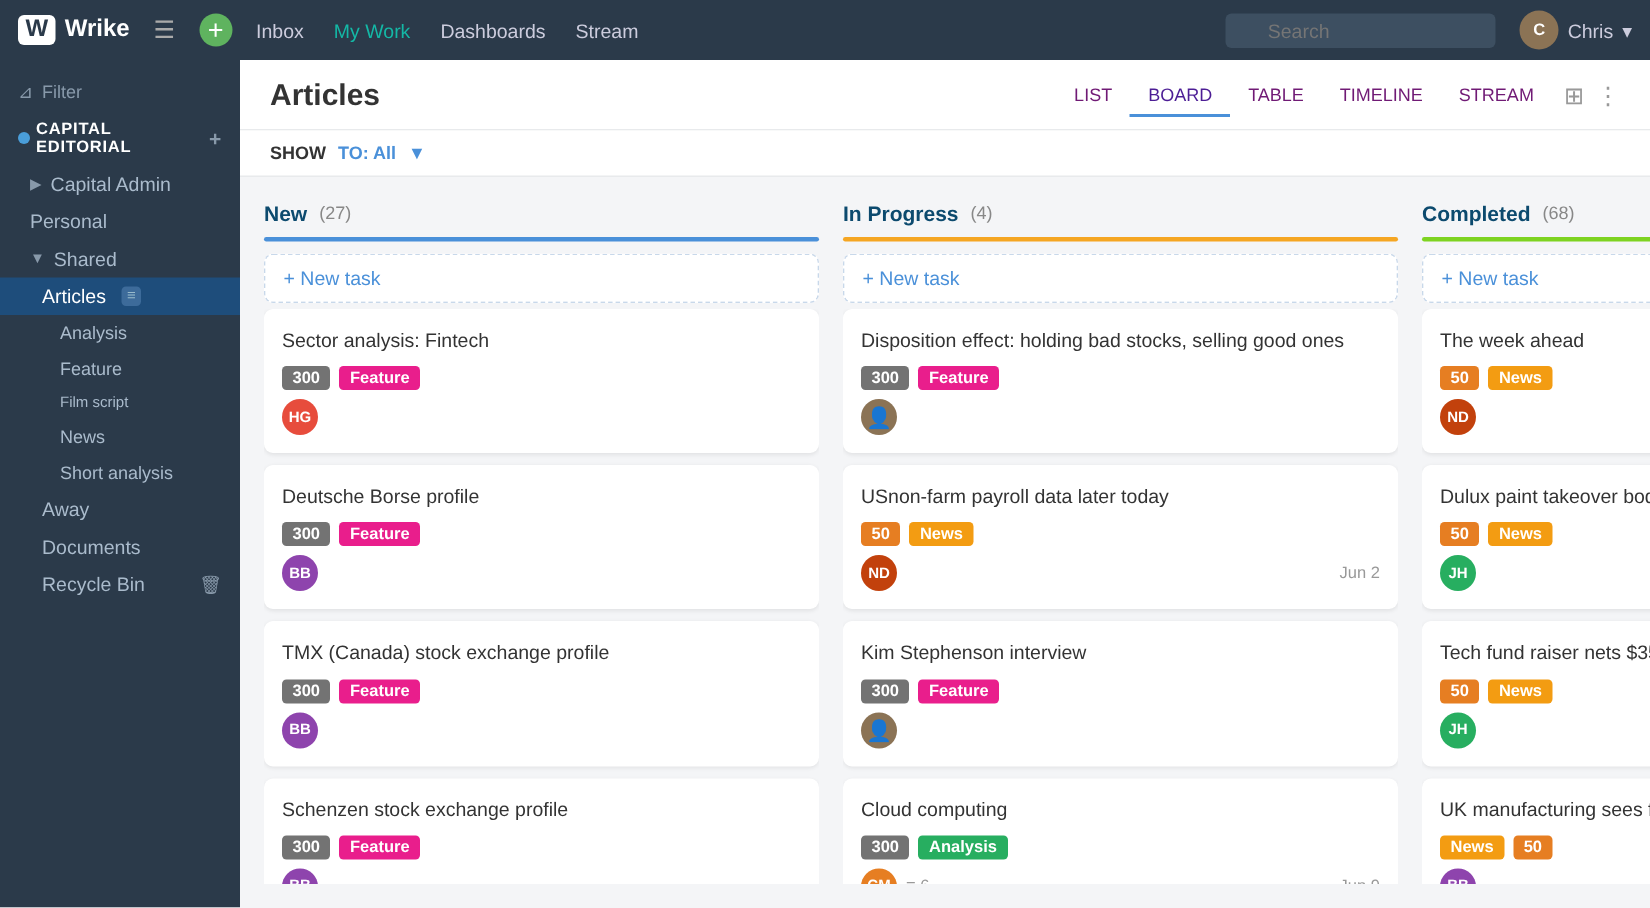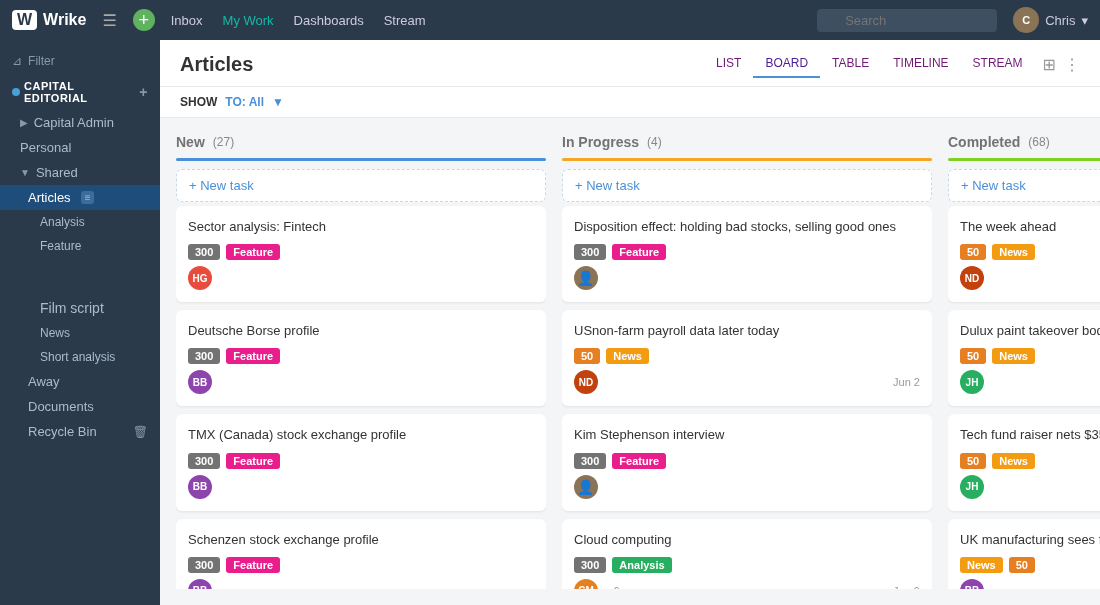--- a/index.html
+++ b/index.html
@@ -47,21 +47,21 @@
     .more-icon { color: #999; cursor: pointer; font-size: 16px; }
     .show-bar { display: flex; align-items: center; gap: 8px; padding: 8px 20px; background: #fff; border-bottom: 1px solid #e8eaec; font-size: 12px; color: #666; }
     .show-label { font-weight: 600; color: #333; }
     .show-value { color: #4a90d9; font-weight: 600; }
     .filter-icon { color: #4a90d9; font-size: 12px; }
 
     
     .board-container { flex: 1; overflow-x: auto; overflow-y: hidden; padding: 16px; display: flex; gap: 16px; }
     .board-column { width: 370px; flex-shrink: 0; display: flex; flex-direction: column; max-height: 100%; }
     .column-header { display: flex; align-items: center; gap: 8px; margin-bottom: 8px; }
-    .column-title { font-size: 14px; font-weight: 600; color: #737373; }
+    .column-title { font-size: 14px; font-weight: 600; color: #0c4a6e; }
     .column-count { font-size: 12px; color: #888; }
     .column-border { height: 3px; border-radius: 2px; margin-bottom: 8px; }
     .col-new .column-border { background: #4a90d9; }
     .col-inprogress .column-border { background: #f5a623; }
     .col-completed .column-border { background: #7ed321; }
     .column-cards { overflow-y: auto; flex: 1; display: flex; flex-direction: column; gap: 8px; }
     .new-task-btn { display: flex; align-items: center; gap: 6px; color: #4a90d9; font-size: 13px; cursor: pointer; padding: 8px 12px; background: #fff; border-radius: 6px; border: 1px dashed #c8d8ea; margin-bottom: 4px; }
 
     
     .card { background: #fff; border-radius: 6px; padding: 12px; box-shadow: 0 1px 3px rgba(0,0,0,0.08); cursor: pointer; }
@@ -140,21 +140,21 @@
     <div class="sidebar-item active" style="padding-left:28px;">
       <span>Articles</span>
       <span style="background:#3d6b9a;border-radius:3px;padding:1px 4px;font-size:10px;color:#9bc;margin-left:4px;">≡</span>
     </div>
     <div class="sidebar-item" style="padding-left:40px;font-size:12px;">
       <span>Analysis</span>
     </div>
     <div class="sidebar-item" style="padding-left:40px;font-size:12px;">
       <span>Feature</span>
     </div>
-    <div class="sidebar-item" style="padding-left:40px;font-size:14px;margin-top:37px;">
+    <div class="sidebar-item" style="padding-left:40px;font-size:10px;">
       <span>Film script</span>
     </div>
     <div class="sidebar-item" style="padding-left:40px;font-size:12px;">
       <span>News</span>
     </div>
     <div class="sidebar-item" style="padding-left:40px;font-size:12px;">
       <span>Short analysis</span>
     </div>
     <div class="sidebar-item" style="padding-left:28px;">
       <span>Away</span>

